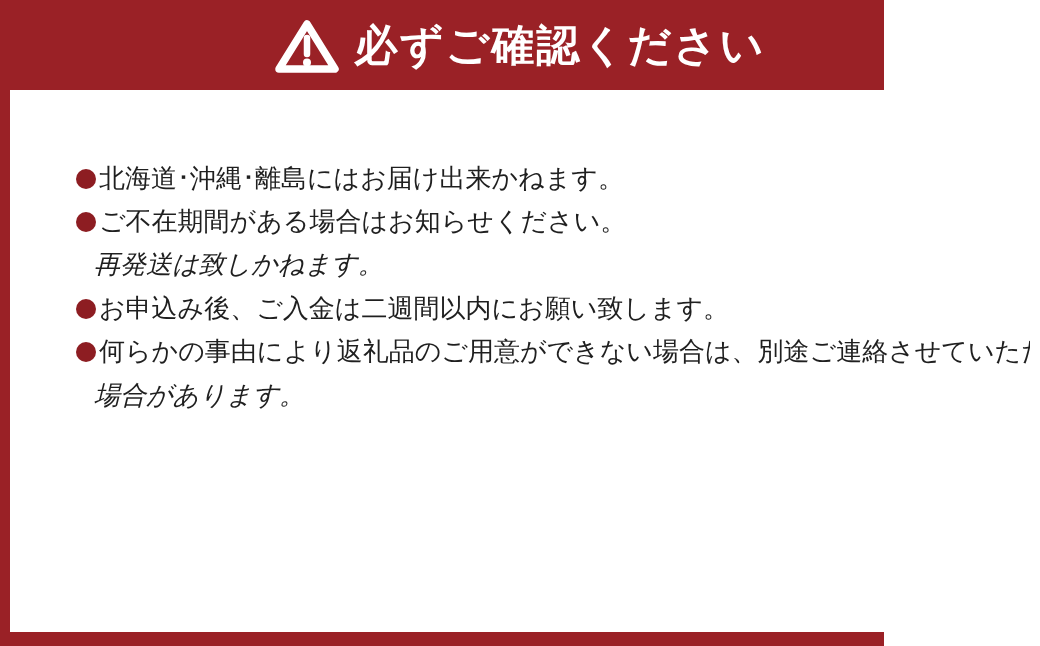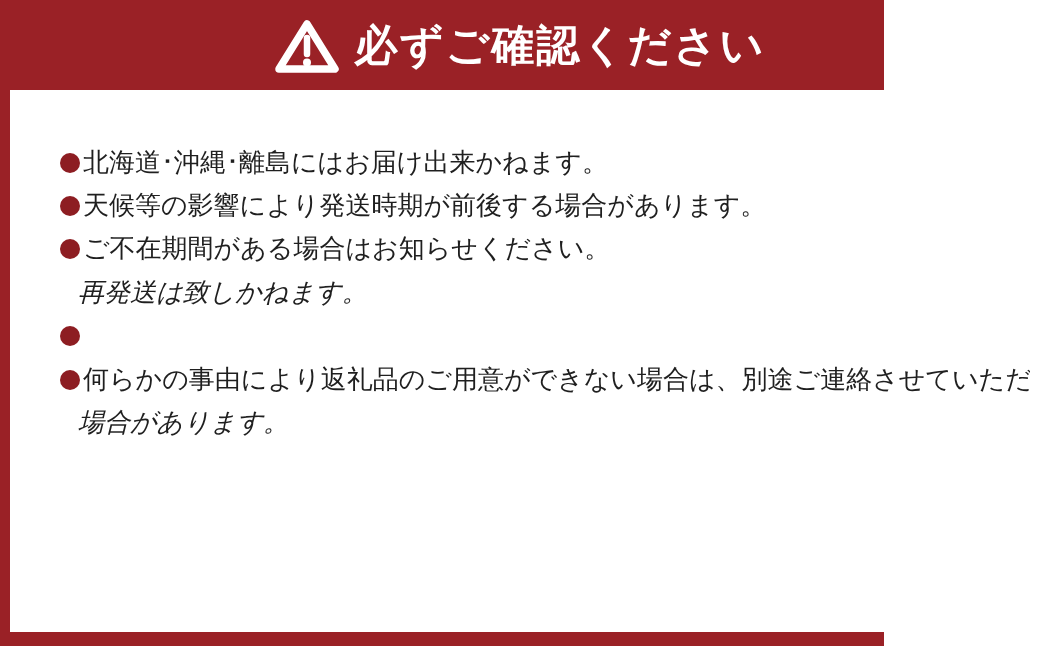--- a/index.html
+++ b/index.html
@@ -48,21 +48,21 @@
     position: absolute;
     left: 10px;
     top: 90px;
     width: 1020px;
     height: 542px;
     background: #ffffff;
     overflow: hidden;
   }
   ul.notices {
     list-style: none;
-    margin: 0;
+    margin: 16px;
     padding: 51px 0 0 50px;
   }
   ul.notices li {
     display: flex;
     align-items: center;
     height: 43.4px;
     font-size: 26px;
     color: #1f1f1f;
     letter-spacing: 0px;
     white-space: nowrap;
@@ -96,31 +96,28 @@
   </div>
 
   <div class="sheet">
     <ul class="notices">
       <li>
         <span class="dot"></span>
         <span>北海道･沖縄･離島にはお届け出来かねます。</span>
       </li>
       <li>
         <span class="dot"></span>
-        <span>天候等の影響により発送時期が前後する場合があります。</span>
-      </li>
-      <li>
-        <span class="dot"></span>
         <span>ご不在期間がある場合はお知らせください。</span>
       </li>
       <li class="cont">
         <span>再発送は致しかねます。</span>
       </li>
       <li>
         <span class="dot"></span>
+        <span>お申込み後、ご入金は二週間以内にお願い致します。</span>
       </li>
       <li>
         <span class="dot"></span>
         <span>何らかの事由により返礼品のご用意ができない場合は、別途ご連絡させていただく</span>
       </li>
       <li class="cont">
         <span>場合があります。</span>
       </li>
     </ul>
   </div>

